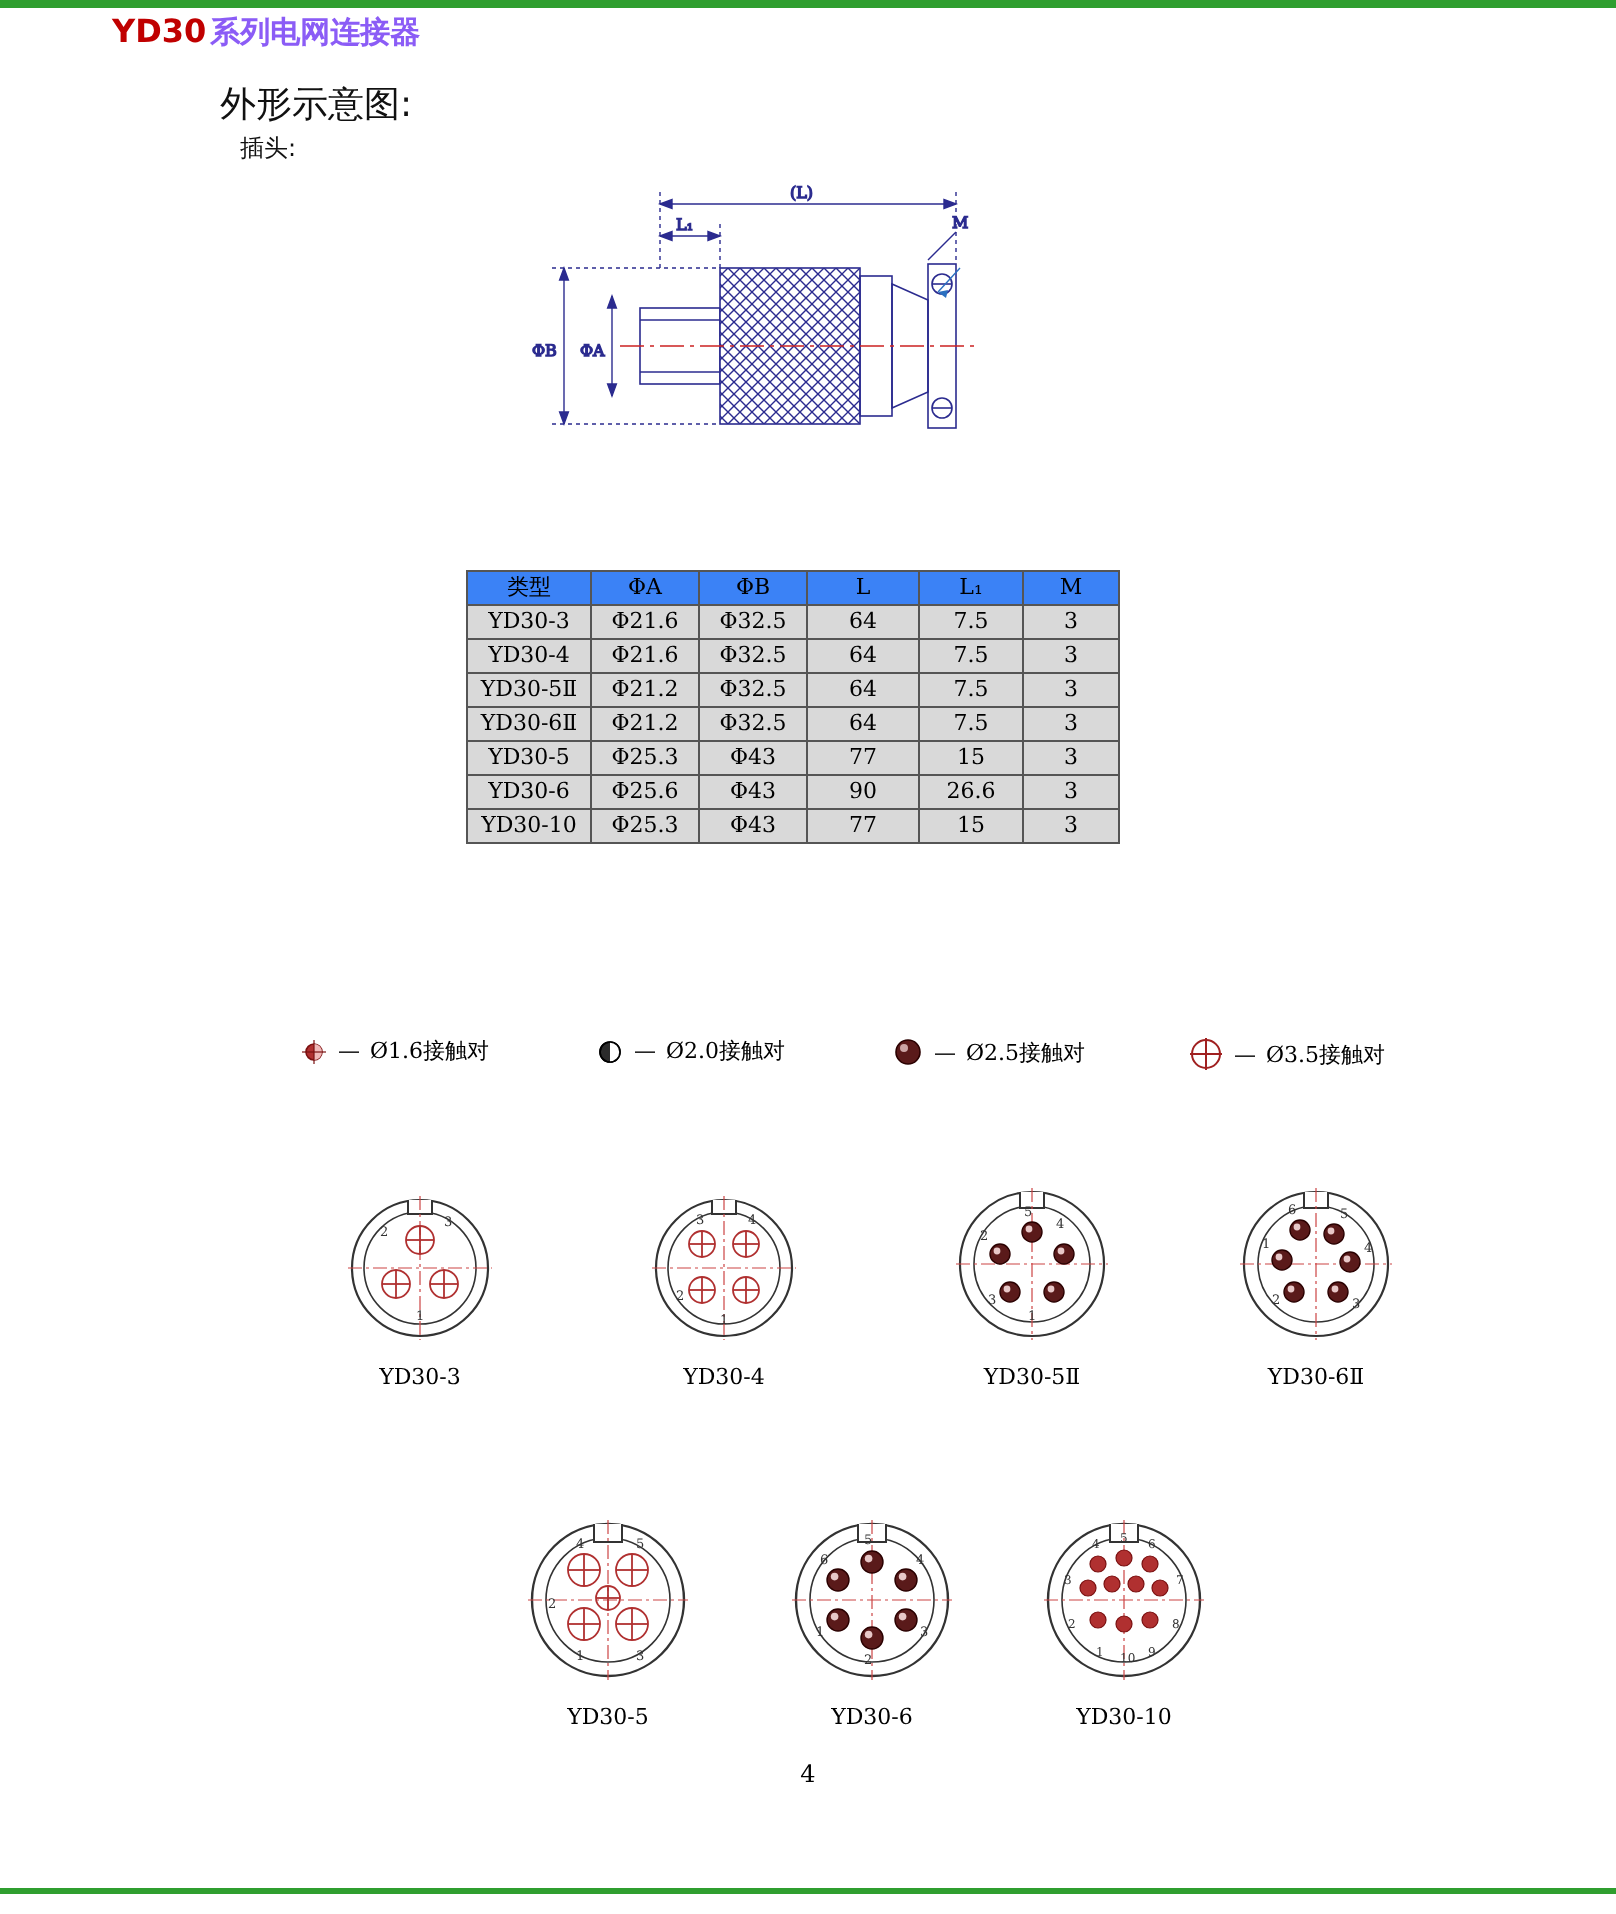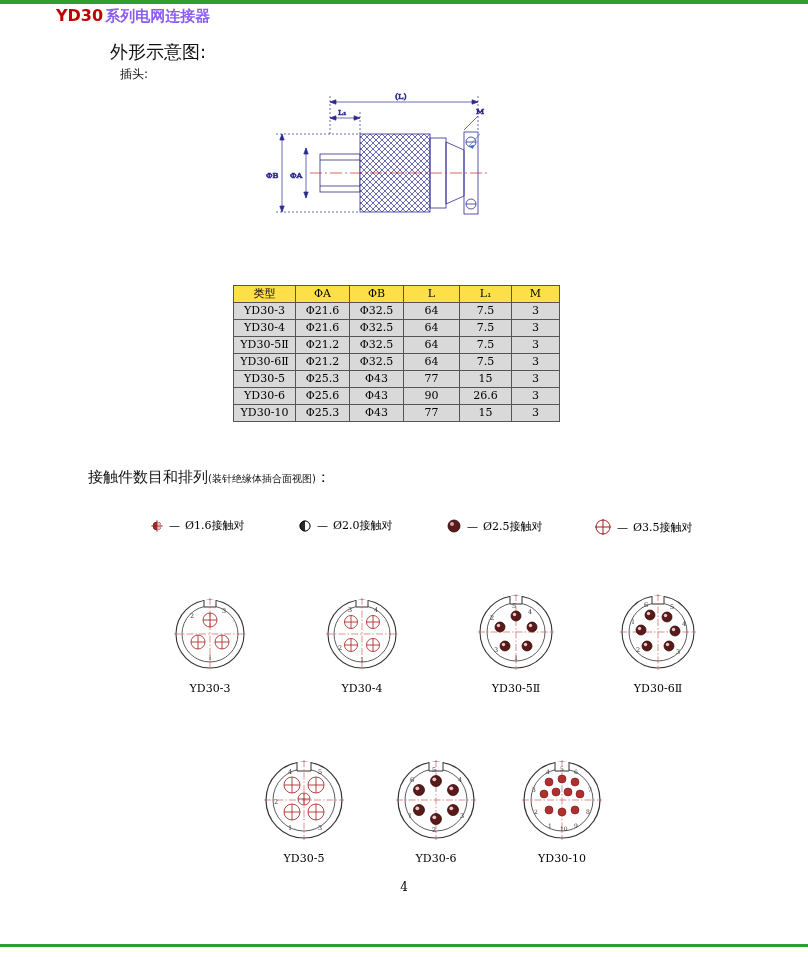--- a/index.html
+++ b/index.html
@@ -57,21 +57,21 @@
     background: #d9d9d9;
   }
   .dim-table th, .dim-table td {
     border: 1px solid #555;
     padding: 1px 4px;
     text-align: center;
     color: #000;
     height: 16px;
     line-height: 14px;
   }
-  .dim-table thead th { background: #fde047; font-weight: normal; }
+  .dim-table thead th { background: #3b82f6; font-weight: normal; }
   .dim-table td.cell-type { text-align: center; }
 
   
   .sec2-title {
     position: absolute; left: 88px; top: 468px;
     font-size: 15px; color: #111;
   }
   .sec2-title .small { font-size: 10px; }
 
   .legend { position: absolute; left: 150px; top: 518px; width: 620px; height: 22px; }
@@ -245,23 +245,20 @@
         <td class="cell-type">YD30-10</td>
         <td>Φ25.3</td>
         <td>Φ43</td>
         <td>77</td>
         <td>15</td>
         <td>3</td>
       </tr>
     </tbody>
   </table>
 
-  <div class="sec2-title">
-    <span>接触件数目和排列</span><span class="small">(装针绝缘体插合面视图)</span><span>：</span>
-  </div>
 
   <div class="legend">
 
     <div class="legend-item" style="left:0px; top:0px;">
       <svg width="14" height="14" viewBox="0 0 14 14">
         <circle cx="7" cy="7" r="4" fill="#b03030" stroke="#7a1010" stroke-width="0.8"></circle>
         <path d="M7,3 A4,4 0 0,1 7,11 Z" fill="#f0b8b8"></path>
         <line x1="1" y1="7" x2="13" y2="7" stroke="#7a1010" stroke-width="0.6"></line>
         <line x1="7" y1="1" x2="7" y2="13" stroke="#7a1010" stroke-width="0.6"></line>
       </svg>

